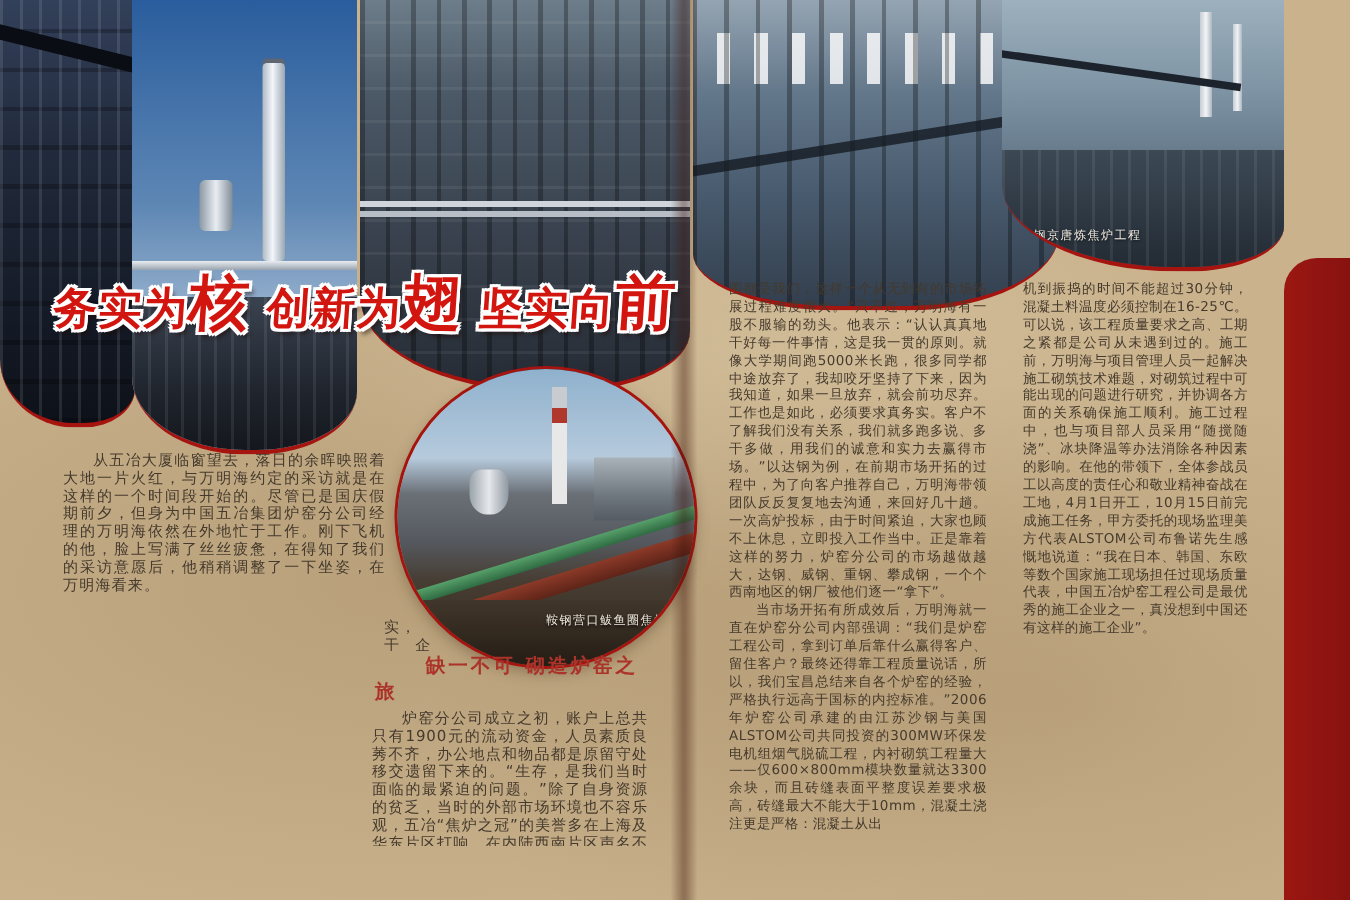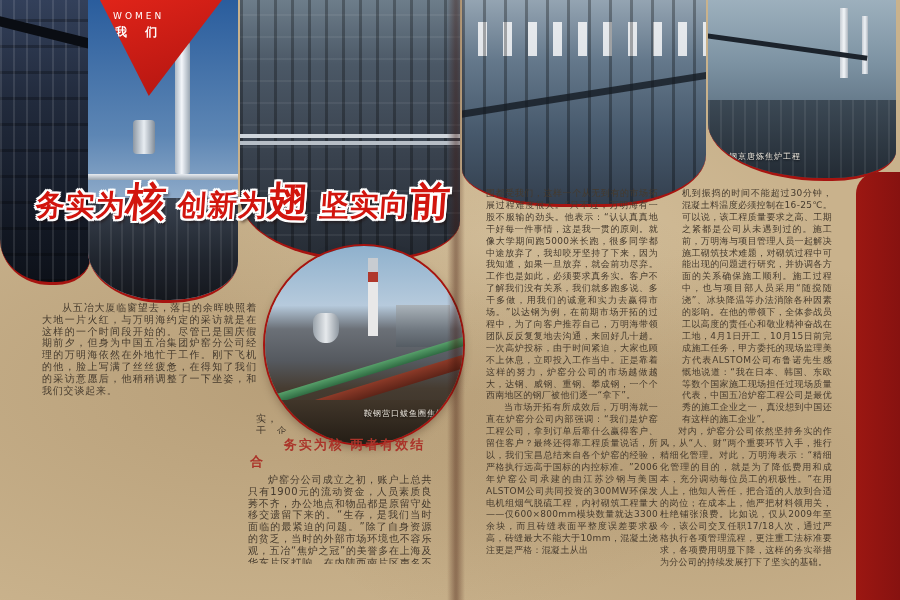--- a/index.html
+++ b/index.html
@@ -28,21 +28,21 @@
     background:linear-gradient(180deg,#6d7d8a 0%,#4b5866 25%,#39424e 60%,#262c35 100%);}
   .photoC .ribs{position:absolute;inset:0;background:repeating-linear-gradient(90deg,rgba(0,0,0,.28) 0 3px,transparent 3px 17px),repeating-linear-gradient(0deg,rgba(255,255,255,.06) 0 2px,transparent 2px 22px);}
   .photoC .pipes{position:absolute;left:0;top:52%;width:100%;height:14px;
     background:linear-gradient(180deg,#cfd5db 0 4px,transparent 4px 7px,#b7bec6 7px 11px,transparent 11px);}
   .photoD{left:462px;width:244px;height:204px;border-radius:0 0 42% 40%/0 0 52px 38px;
     background:linear-gradient(180deg,#94a4b2 0%,#64788b 30%,#47596c 65%,#333f4e 100%);}
   .photoD .tops{position:absolute;left:0;top:22px;width:100%;height:34px;
     background:repeating-linear-gradient(90deg,transparent 0 16px,rgba(255,255,255,.8) 16px 25px);}
   .photoD .ribs{position:absolute;inset:0;background:repeating-linear-gradient(90deg,rgba(0,0,0,.30) 0 3px,transparent 3px 21px);}
   .photoD .brace{position:absolute;left:-20px;top:90px;width:300px;height:7px;background:rgba(20,26,34,.8);transform:rotate(-9deg);}
-  .photoE{left:708px;width:188px;height:178px;border-radius:0 0 34% 62%/0 0 30px 58px;
+  .photoE{left:668px;width:188px;height:178px;border-radius:0 0 34% 62%/0 0 30px 58px;
     background:linear-gradient(180deg,#9db0bd 0%,#7d93a3 35%,#5a6d7e 70%,#43525f 100%);}
   .photoE .stack1{position:absolute;left:70%;top:8px;width:8px;height:70px;background:linear-gradient(90deg,#c6ccd3,#f2f5f8,#aeb6bf);}
   .photoE .stack2{position:absolute;left:82%;top:16px;width:6px;height:58px;background:linear-gradient(90deg,#c6ccd3,#eef2f6,#aeb6bf);}
   .photoE .crane{position:absolute;left:-10px;top:44px;width:170px;height:5px;background:#1c232c;transform:rotate(8deg);}
   .photoE .deck{position:absolute;left:0;bottom:0;width:100%;height:44%;
     background:repeating-linear-gradient(90deg,rgba(255,255,255,.07) 0 2px,transparent 2px 12px),linear-gradient(180deg,#3c4955,#232b34);}
   .caption{position:absolute;color:#efe9df;font-size:8px;letter-spacing:1px;text-shadow:0 1px 2px rgba(0,0,0,.8);}
   
   .circle{position:absolute;left:265px;top:246px;width:198px;height:198px;border-radius:50%;overflow:hidden;
     box-shadow:0 0 0 2px #a61410, 0 4px 10px rgba(40,20,10,.35);
@@ -109,60 +109,55 @@
   </div>
 
   <div class="photo photoE">
     <div class="stack1"></div>
     <div class="stack2"></div>
     <div class="crane"></div>
     <div class="deck"></div>
     <div class="caption" style="left:12px;bottom:16px;">首钢京唐炼焦炉工程</div>
   </div>
 
-  <div class="pennant">
-    <div class="en">WOMEN</div>
-    <div class="zh">我 们</div>
-  </div>
 
   <div class="redstrip"></div>
   <div class="gutter"></div>
 
   <div class="headline">
     <span>务实为</span><span class="big">核</span><span> 创新为</span><span class="big">翅</span><span> 坚实向</span><span class="big">前</span>
   </div>
 
   <div class="circle">
     <div class="cool"></div>
     <div class="chim"></div>
     <div class="mill"></div>
     <div class="beltG"></div>
     <div class="beltR"></div>
     <div class="yard"></div>
     <div class="caption">鞍钢营口鲅鱼圈焦炉工程</div>
   </div>
 
   <div class="col colL1">
-    <p>从五冶大厦临窗望去，落日的余晖映照着大地一片火红，与万明海约定的采访就是在这样的一个时间段开始的。尽管已是国庆假期前夕，但身为中国五冶集团炉窑分公司经理的万明海依然在外地忙于工作。刚下飞机的他，脸上写满了丝丝疲惫，在得知了我们的采访意愿后，他稍稍调整了一下坐姿，和我们交谈起来。</p>
+    <p>从五冶大厦临窗望去，落日的余晖映照着大地一片火红，与万明海约定的采访就是在这样的一个时间段开始的。尽管已是国庆假期前夕，但身为中国五冶集团炉窑分公司经理的万明海依然在外地忙于工作。刚下飞机的他，脸上写满了丝丝疲惫，在得知了我们的采访意愿后，他稍稍调整了一下坐姿，在万明海看来。</p>
   </div>
 
   <div class="col colL2wrap">
     <div class="spacer"></div>
     <p>实，干企业要创新，两者有效结合，缺一不可。也正是因为践行“务实、创新”的主流文化，炉窑分公司才一步步从无到有、从小到大、从弱到强。”</p>
   </div>
 
-  <div class="secHead">务实为核 两者有效结合</div>
+  <div class="secHead">缺一不可 砌造炉窑之旅</div>
 
   <div class="col colL2p">
     <p>炉窑分公司成立之初，账户上总共只有1900元的流动资金，人员素质良莠不齐，办公地点和物品都是原留守处移交遗留下来的。“生存，是我们当时面临的最紧迫的问题。”除了自身资源的贫乏，当时的外部市场环境也不容乐观，五冶“焦炉之冠”的美誉多在上海及华东片区打响，在内陆西南片区声名不显，“要让人家相信我们的实力进</p>
   </div>
 
   <div class="col colRA">
     <p style="text-indent:0;">围都受我们，这样一个从无到有的市场拓展过程难度很大。”只不过，万明海有一股不服输的劲头。他表示：“认认真真地干好每一件事情，这是我一贯的原则。就像大学期间跑5000米长跑，很多同学都中途放弃了，我却咬牙坚持了下来，因为我知道，如果一旦放弃，就会前功尽弃。工作也是如此，必须要求真务实。客户不了解我们没有关系，我们就多跑多说、多干多做，用我们的诚意和实力去赢得市场。”以达钢为例，在前期市场开拓的过程中，为了向客户推荐自己，万明海带领团队反反复复地去沟通，来回好几十趟。一次高炉投标，由于时间紧迫，大家也顾不上休息，立即投入工作当中。正是靠着这样的努力，炉窑分公司的市场越做越大，达钢、威钢、重钢、攀成钢，一个个西南地区的钢厂被他们逐一“拿下”。</p>
     <p>当市场开拓有所成效后，万明海就一直在炉窑分公司内部强调：“我们是炉窑工程公司，拿到订单后靠什么赢得客户、留住客户？最终还得靠工程质量说话，所以，我们宝昌总结来自各个炉窑的经验，严格执行远高于国标的内控标准。”2006年炉窑公司承建的由江苏沙钢与美国ALSTOM公司共同投资的300MW环保发电机组烟气脱硫工程，内衬砌筑工程量大——仅600×800mm模块数量就达3300余块，而且砖缝表面平整度误差要求极高，砖缝最大不能大于10mm，混凝土浇注更是严格：混凝土从出</p>
   </div>
 
   <div class="col colRB">
     <p style="text-indent:0;margin-left:22px;">机到振捣的时间不能超过30分钟，混凝土料温度必须控制在16-25℃。可以说，该工程质量要求之高、工期之紧都是公司从未遇到过的。施工前，万明海与项目管理人员一起解决施工砌筑技术难题，对砌筑过程中可能出现的问题进行研究，并协调各方面的关系确保施工顺利。施工过程中，也与项目部人员采用“随搅随浇”、冰块降温等办法消除各种因素的影响。在他的带领下，全体参战员工以高度的责任心和敬业精神奋战在工地，4月1日开工，10月15日前完成施工任务，甲方委托的现场监理美方代表ALSTOM公司布鲁诺先生感慨地说道：“我在日本、韩国、东欧等数个国家施工现场担任过现场质量代表，中国五冶炉窑工程公司是最优秀的施工企业之一，真没想到中国还有这样的施工企业”。</p>
-    <p>对内，炉窑分公司依然坚持务实的作风，从“人、财”两个重要环节入手，推行精细化管理。对此，万明海表示：“精细化管理的目的，就是为了降低费用和成本，充分调动每位员工的积极性。”在用人上，他知人善任，把合适的人放到合适的岗位；在成本上，他严把材料领用关，杜绝铺张浪费。比如说，仅从2009年至今，该公司交叉任职17/18人次，通过严格执行各项管理流程，更注重工法标准要求，各项费用明显下降，这样的务实举措为分公司的持续发展打下了坚实的基础。</p>
   </div>
 
 </div>
 
 </body></html>

